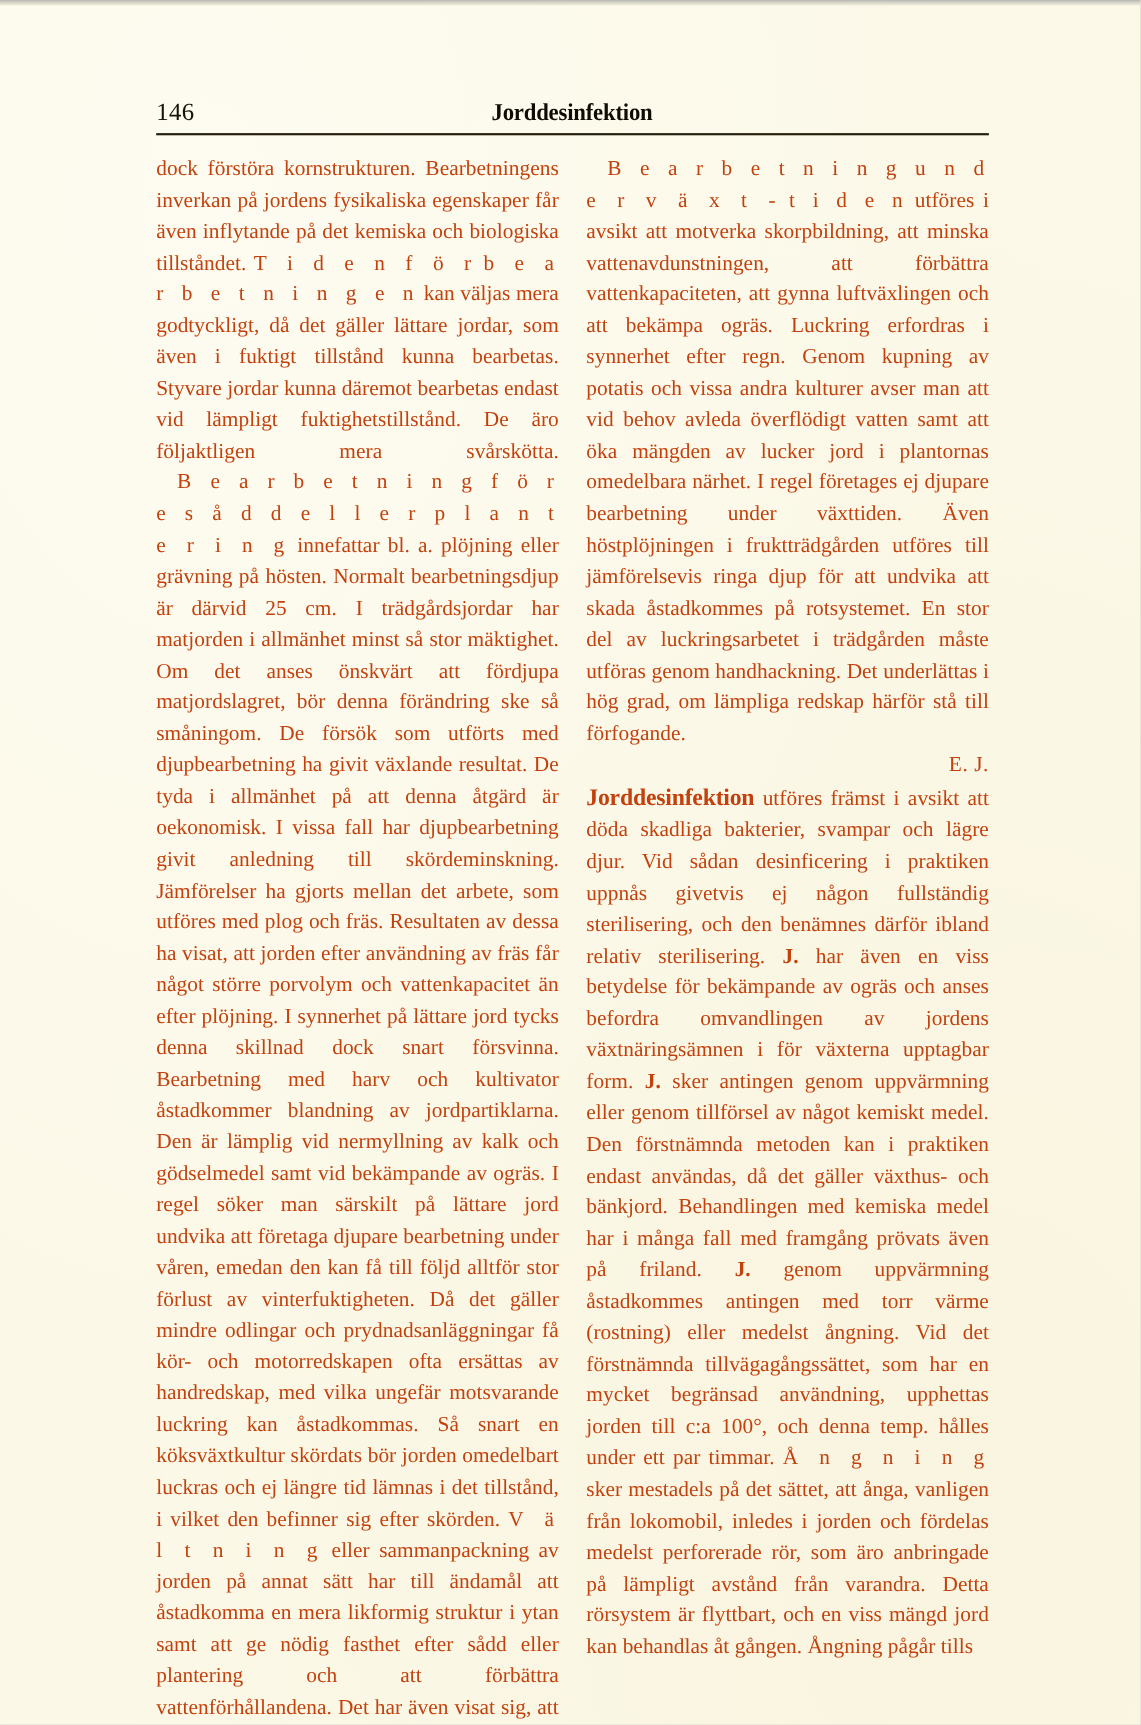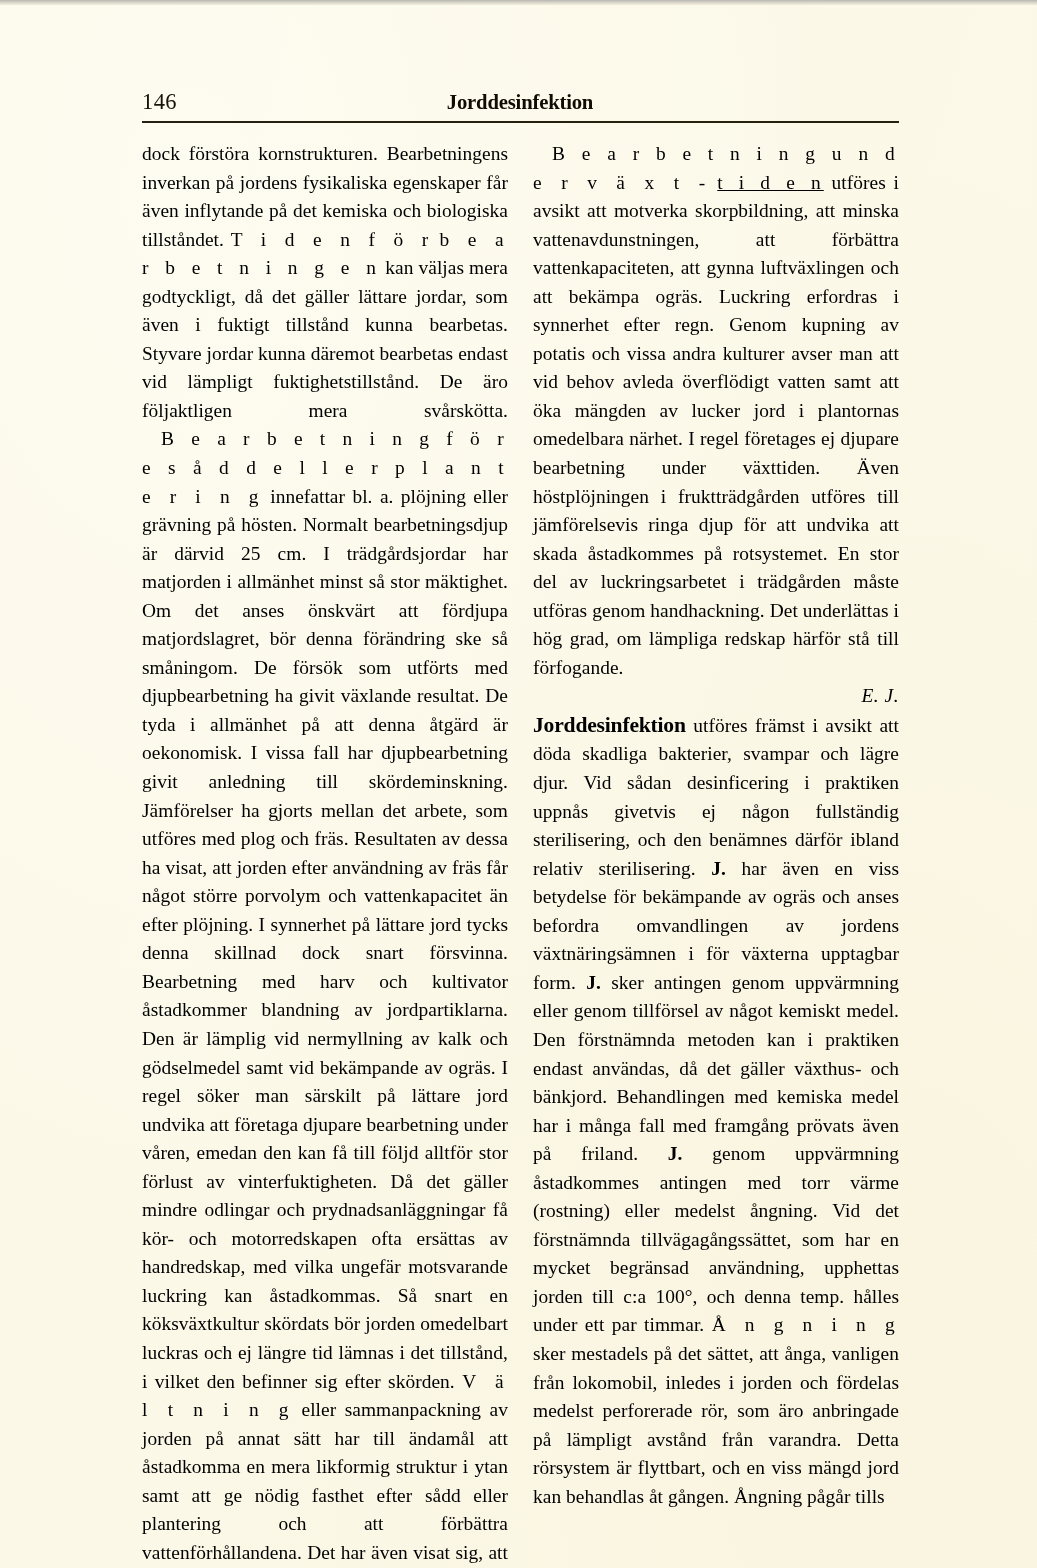--- a/index.html
+++ b/index.html
@@ -100,47 +100,45 @@
   .col-right { left: 391px; }
 
   .col p {
     margin: 0;
     font-size: 19.4px;
     line-height: 28.55px;
     text-align: justify;
     text-justify: inter-word;
     hyphens: none;
     letter-spacing: 0.05px;
-    color: #000000;
+    color: #c2410c;
   }
   .col p.indent { text-indent: 19px; }
   .col p.cont   { text-indent: 0; }
 
   
   .col p.force-justify { text-align-last: justify; }
 
   
   .sp {
     letter-spacing: 4.4px;
     word-spacing: 3px;
   }
   .sp-tight {
     letter-spacing: 3.2px;
     word-spacing: 2px;
-    text-decoration: underline;
   }
 
   .signature {
     display: block;
     text-align: right;
     text-align-last: right;
     font-size: 19.4px;
     line-height: 28.55px;
     letter-spacing: 0.5px;
-    font-style: italic;
   }
 
   .entry-head {
     font-weight: bold;
     font-size: 21.6px;
     letter-spacing: -0.2px;
   }
   .gap-before { margin-top: 17px; }
 
   .jabbr { font-weight: bold; }

